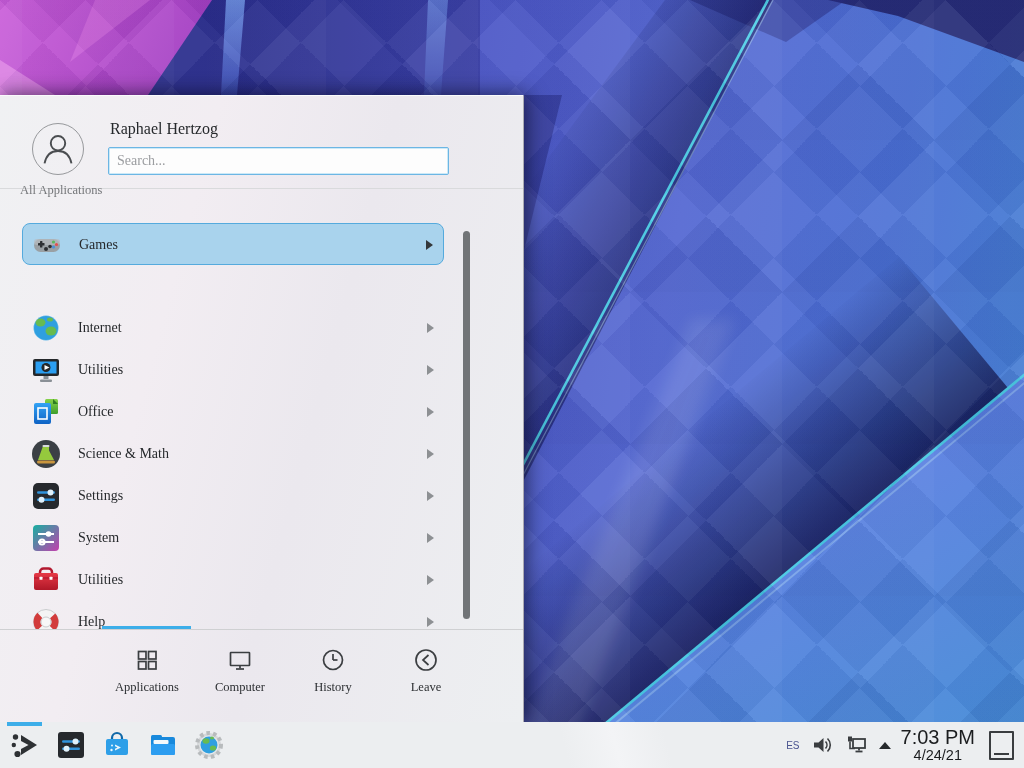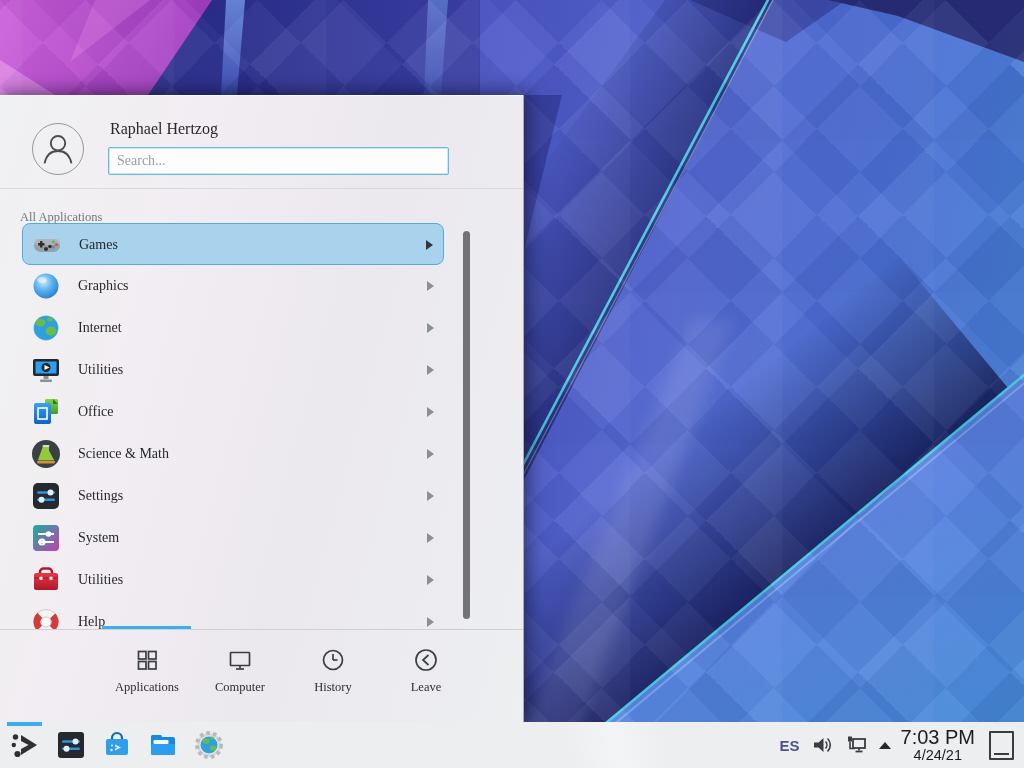--- a/index.html
+++ b/index.html
@@ -25,21 +25,21 @@
     box-sizing:border-box;font-family:Liberation Serif, serif;}
   .avatar{position:absolute;left:32px;top:27px;width:52px;height:52px;border-radius:50%;
     border:1px solid #97999c;box-sizing:border-box;}
   .user-name{position:absolute;left:110px;top:24px;font-size:16px;color:#26292c;}
   .search{position:absolute;left:108px;top:51px;width:341px;height:28px;box-sizing:border-box;
     border:1px solid #6cb6e4;border-radius:2px;background:#fdfdfd;outline:none;
     font-family:inherit;font-size:14px;color:#14532d;padding:0 8px;
     box-shadow:inset 0 0 0 1px rgba(61,174,233,0.25);}
   .search::placeholder{color:#9b9da0;}
   .hdr-sep{position:absolute;left:0;top:92px;width:100%;height:1px;background:#d9dadc;}
-  .section-label{position:absolute;left:20px;top:114px;font-size:12.5px;color:#75777a;}
+  .section-label{position:absolute;left:20px;top:87px;font-size:12.5px;color:#75777a;}
 
   .list{position:absolute;left:0;top:121px;width:100%;height:413px;overflow:hidden;}
   .row{position:absolute;left:22px;width:422px;height:42px;border-radius:8px;box-sizing:border-box;}
   .row.sel{background:#a9d3ed;border:1px solid #55aadd;}
   .row .ric{position:absolute;left:8px;top:5px;width:32px;height:32px;}
   .row .rlabel{position:absolute;left:56px;top:0;height:42px;line-height:42px;
     font-size:14px;color:#26292c;white-space:nowrap;}
   .row .arr{position:absolute;right:10px;top:16px;width:0;height:0;
     border-top:5px solid transparent;border-bottom:5px solid transparent;border-left:7px solid #8d9093;}
   .row.sel .arr{border-left-color:#34373a;}
@@ -55,21 +55,21 @@
   .tab .tlabel{display:block;margin-top:3px;font-size:12.5px;color:#2c2f32;}
 
   
   .taskbar{position:absolute;left:0;top:722px;width:1024px;height:46px;z-index:6;
     background:linear-gradient(75deg,#eceef0 55%, #f3f4f6 60%, #eceef0 65%);
     display:flex;align-items:center;box-sizing:border-box;padding:0 8px;}
   .tb-icon{position:relative;width:32px;height:32px;margin-right:14px;flex:0 0 auto;}
   .kickoff-stripe{position:absolute;left:-2px;top:-7px;width:35px;height:4px;background:#3daee9;}
   .tb-spacer{flex:1;}
   .tray{display:flex;align-items:center;gap:11px;}
-  .kbd-layout{font-size:15px;font-weight:bold;color:#4a5490;}
+  .kbd-layout{font-size:10px;font-weight:normal;color:#4a5490;}
   .tray-arrow{width:0;height:0;border-left:6px solid transparent;border-right:6px solid transparent;
     border-bottom:7px solid #26292c;}
   .clock{margin-left:10px;text-align:center;color:#1b1d1f;line-height:1.05;}
   .clock .time{font-size:20px;}
   .clock .date{font-size:14.5px;}
   .show-desktop{position:relative;width:25px;height:29px;margin-left:14px;margin-right:2px;
     border:2px solid #3a3d40;border-radius:1px;box-sizing:border-box;}
   .show-desktop::after{content:"";position:absolute;left:3px;right:3px;bottom:3px;height:2px;background:#3a3d40;}
 </style>
 </head>
@@ -150,35 +150,20 @@
           <circle cx="15" cy="20" r="2" fill="#2d3033"></circle>
             <circle cx="19" cy="17.5" r="1.8" fill="#2d3033"></circle>
           <circle cx="22.5" cy="13" r="1.6" fill="#5cb85c"></circle>
             <circle cx="25.5" cy="15.5" r="1.6" fill="#e05050"></circle>
           <circle cx="22.5" cy="18" r="1.6" fill="#4a90d9"></circle>
         </svg>
         <span class="rlabel">Games</span>
         <span class="arr"></span>
       </div>
 
-      <div class="row" style="top:48px">
-        <svg class="ric" viewBox="0 0 32 32">
-          <defs>
-              <radialGradient id="sph" cx="0.4" cy="0.33" r="0.8">
-            <stop offset="0" stop-color="#cfe8fa"></stop>
-                <stop offset="0.45" stop-color="#5ab1ee"></stop>
-                <stop offset="1" stop-color="#1a72c8"></stop>
-          </radialGradient>
-            </defs>
-          <circle cx="16" cy="16" r="12.5" fill="url(#sph)"></circle>
-          <ellipse cx="12" cy="10" rx="5" ry="3" fill="#ffffff" opacity="0.5"></ellipse>
-        </svg>
-        <span class="rlabel">Graphics</span>
-        <span class="arr"></span>
-      </div>
 
       <div class="row" style="top:90px">
         <svg class="ric" viewBox="0 0 32 32">
           <circle cx="16" cy="16" r="12.5" fill="#2f9fe0"></circle>
           <ellipse cx="10.5" cy="10.5" rx="5" ry="4" fill="#67bb4f"></ellipse>
           <ellipse cx="21" cy="19" rx="5.5" ry="4.5" fill="#67bb4f"></ellipse>
           <ellipse cx="20" cy="7.5" rx="3" ry="2" fill="#67bb4f"></ellipse>
           <circle cx="16" cy="16" r="12.5" fill="none" stroke="rgba(255,255,255,0.25)" stroke-width="1"></circle>
         </svg>
         <span class="rlabel">Internet</span>

